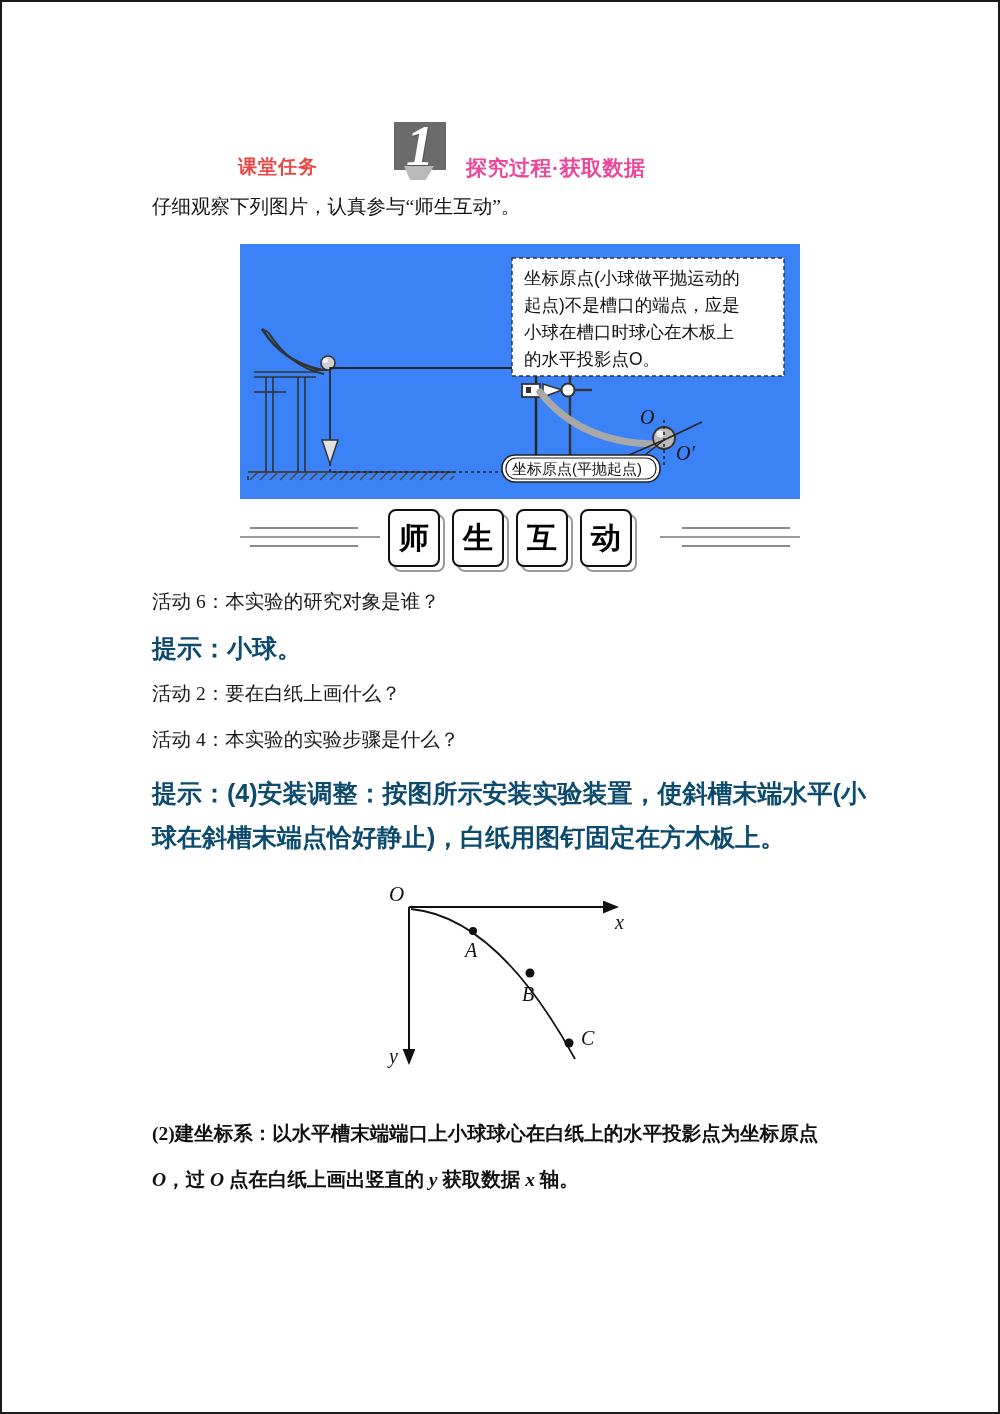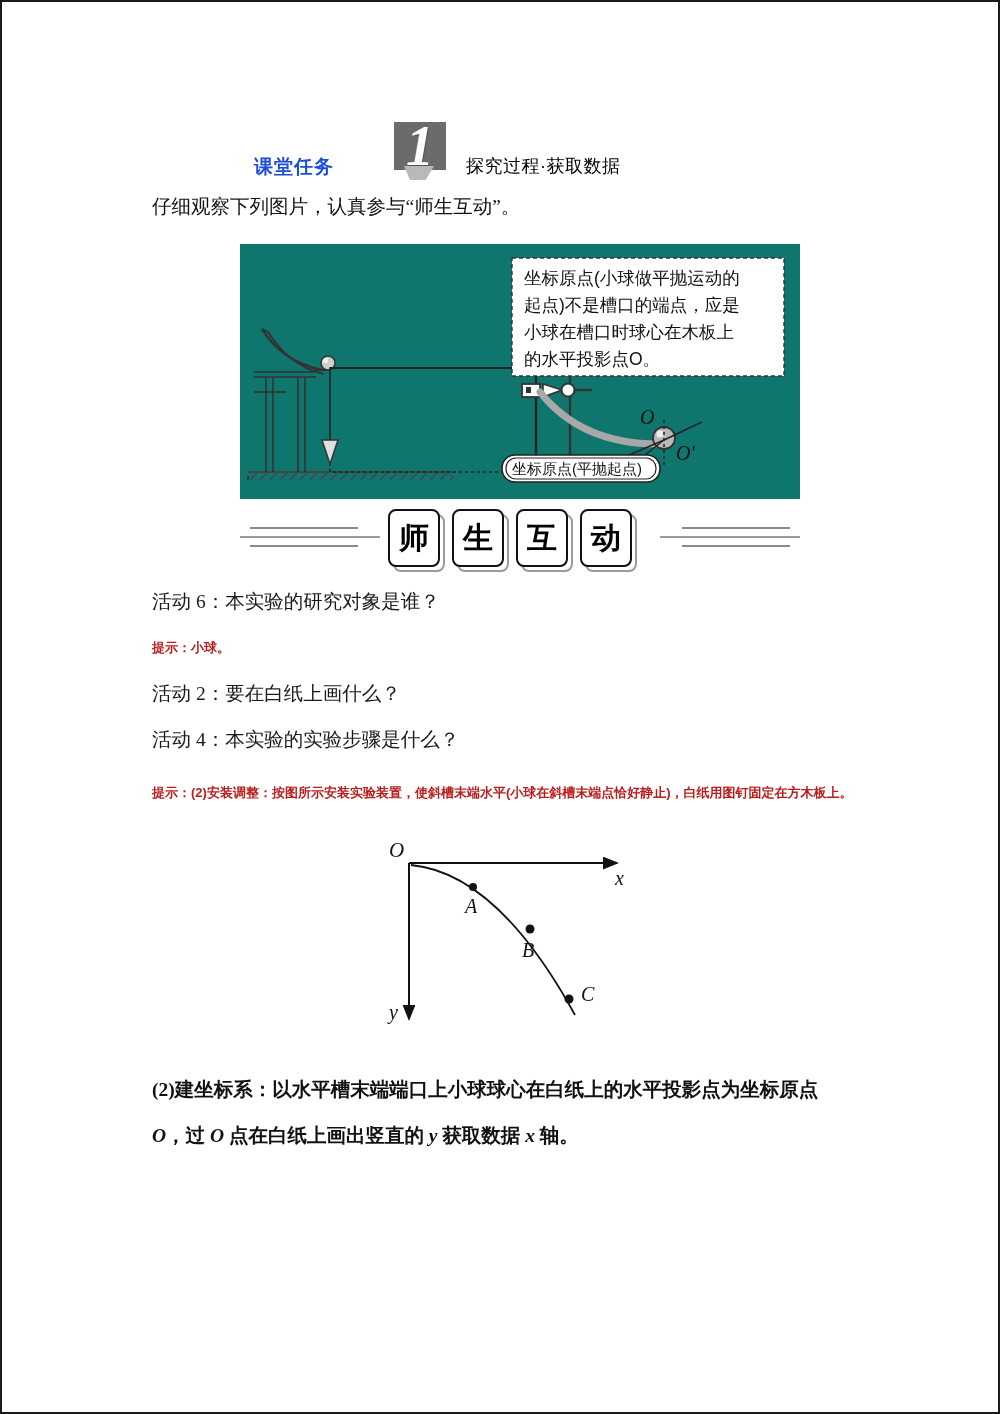--- a/index.html
+++ b/index.html
@@ -34,27 +34,27 @@
   }
 
   
   .task-header {
     position: relative;
     height: 72px;
     margin-left: 42px;
   }
   .task-label {
     position: absolute;
-    left: 60px;
+    left: 44px;
     top: 42px;
     font-family: Liberation Sans, sans-serif;
     font-weight: bold;
     font-size: 19px;
     letter-spacing: 1px;
-    color: #1d4ed8;
+    color: #ef4444;
   }
   .task-badge {
     position: absolute;
     left: 200px;
     top: 10px;
     width: 52px;
     height: 52px;
   }
   .task-badge .sq {
     position: absolute;
@@ -80,64 +80,64 @@
     font-size: 56px;
     color: #ffffff;
     line-height: 56px;
     text-shadow: 1px 1px 0 #555;
   }
   .task-title {
     position: absolute;
     left: 272px;
     top: 42px;
     font-family: "Liberation Sans", "DejaVu Sans", sans-serif;
-    font-weight: normal;
-    font-size: 18px;
+    font-weight: bold;
+    font-size: 21px;
     letter-spacing: 0.5px;
-    color: #000000;
+    color: #ec4899;
   }
 
   
   .para {
     font-size: 19.5px;
     line-height: 34px;
     margin: 8px 0 0 0;
     color: #111;
   }
   .para-intro { margin-top: 6px; margin-bottom: 20px; }
   .act {
     font-size: 19.5px;
     line-height: 30px;
     margin: 16px 0 0 0;
     color: #1a1a1a;
   }
   .hint {
-    font-size: 13px;
+    font-size: 25px;
     line-height: 30px;
     margin: 16px 0 0 0;
     font-family: "Liberation Sans", "DejaVu Sans", sans-serif;
     font-weight: bold;
-    color: #b91c1c;
+    color: #0c4a6e;
   }
   .hint-long { line-height: 44px; }
   .para-tail {
     font-size: 19.5px;
     line-height: 46px;
     margin-top: 16px;
     font-weight: bold;
   }
   .it { font-style: italic; font-family: "Liberation Serif", serif; }
 
   
   .figure-panel {
     position: relative;
     margin: 16px 0 0 88px;
     width: 560px;
     height: 255px;
-    background: #0f766e;
+    background: #3b82f6;
   }
   .figure-panel svg { display: block; }
 
   
   .banner {
     position: relative;
     height: 62px;
     margin: 10px 0 4px 88px;
     width: 560px;
   }
@@ -354,21 +354,21 @@
       </div>
     </div>
 
     <div class="act">活动 6：本实验的研究对象是谁？</div>
     <div class="hint">提示：小球。</div>
 
     <div class="act">活动 2：要在白纸上画什么？</div>
 
 
     <div class="act">活动 4：本实验的实验步骤是什么？</div>
-    <div class="hint hint-long">提示：(2)安装调整：按图所示安装实验装置，使斜槽末端水平(小球在斜槽末端点恰好静止)，白纸用图钉固定在方木板上。</div>
+    <div class="hint hint-long">提示：(4)安装调整：按图所示安装实验装置，使斜槽末端水平(小球在斜槽末端点恰好静止)，白纸用图钉固定在方木板上。</div>
 
     <div class="parabola-figure">
       <svg width="290" height="222" viewBox="0 0 290 222">
         <defs>
           <marker id="arrowR" markerWidth="9" markerHeight="9" refX="7" refY="3.2" orient="auto">
             <path d="M0,0 L8,3.2 L0,6.4 z" fill="#111"></path>
           </marker>
           <marker id="arrowD" markerWidth="9" markerHeight="9" refX="7" refY="3.2" orient="auto">
             <path d="M0,0 L8,3.2 L0,6.4 z" fill="#111"></path>
           </marker>

